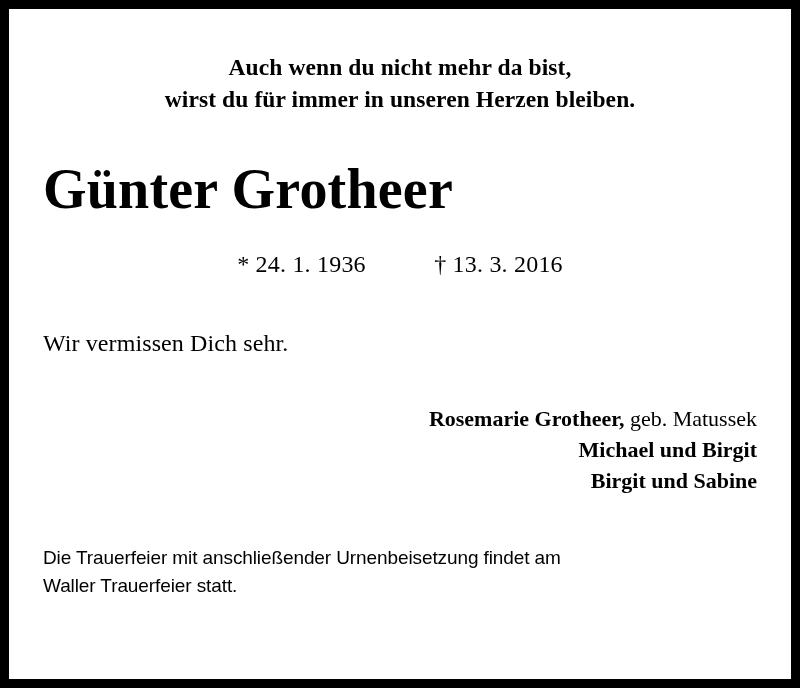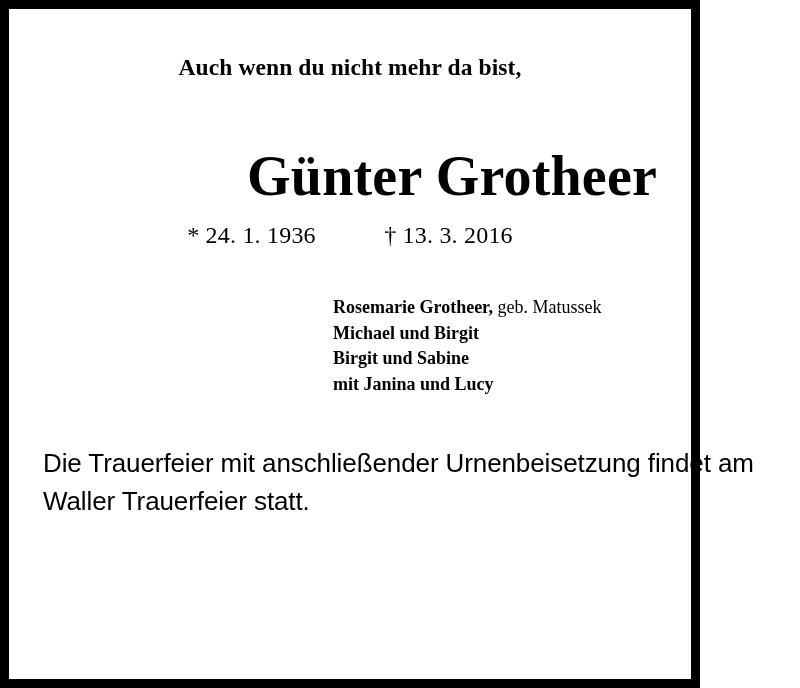--- a/index.html
+++ b/index.html
@@ -10,21 +10,21 @@
   body {
     width: 800px;
     height: 688px;
     font-family: "Liberation Serif", serif;
     color: #000000;
     overflow: hidden;
   }
   .obituary {
     position: relative;
     box-sizing: border-box;
-    width: 700px;
+    width: 800px;
     height: 688px;
     border-top: 9px solid #000000;
     border-bottom: 9px solid #000000;
     border-left: 9px solid #000000;
     border-right: 9px solid #000000;
     background: #ffffff;
     padding: 36px 34px 10px 34px;
   }
   .verse {
     text-align: center;
@@ -33,97 +33,96 @@
     font-size: 23.5px;
     line-height: 1.38;
     letter-spacing: 0.1px;
     margin-top: 6px;
   }
   .verse .line {
     display: block;
     white-space: nowrap;
   }
   .name {
-    text-align: right;
+    text-align: left;
     font-family: "Liberation Serif", serif;
     font-weight: 700;
     font-size: 56px;
     line-height: 1.05;
     letter-spacing: 0.2px;
-    margin-top: 64px;
+    margin-top: 44px;
   }
   .dates {
     text-align: center;
     font-family: "Liberation Serif", serif;
     font-size: 24px;
-    margin-top: 16px;
+    margin-top: 32px;
     letter-spacing: 0.2px;
   }
   .dates .birth { display: inline-block; }
   .dates .gap { display: inline-block; width: 56px; }
   .dates .death { display: inline-block; }
   .missing {
     font-family: "Liberation Serif", serif;
     font-size: 24px;
     margin-top: 52px;
     text-align: left;
     letter-spacing: 0.1px;
   }
   .family {
     margin-top: 46px;
     margin-left: 290px;
     font-family: "Liberation Serif", serif;
-    font-size: 18px;
+    font-size: 22px;
     line-height: 1.42;
-    text-align: left;
+    text-align: right;
   }
   .family .fam-line { display: block; white-space: nowrap; }
   .family .bold { font-weight: 700; }
   .family .reg { font-weight: 400; }
   .ceremony {
     margin-top: 48px;
     font-family: "Liberation Sans", sans-serif;
-    font-size: 26px;
+    font-size: 19px;
     line-height: 1.45;
     text-align: left;
     letter-spacing: -0.1px;
   }
   .ceremony .line { display: block; white-space: nowrap; }
 </style>
 </head>
 <body>
 
 <div class="obituary">
 
   <div class="verse">
     <span class="line">Auch wenn du nicht mehr da bist,</span>
+    <span class="line">wirst du für immer in unseren Herzen bleiben.</span>
   </div>
 
   <div class="name">Günter Grotheer</div>
 
   <div class="dates">
     <span class="birth">* 24. 1. 1936</span>
     <span class="gap"></span>
     <span class="death">† 13. 3. 2016</span>
   </div>
 
+  <div class="missing">Wir vermissen Dich sehr.</div>
 
   <div class="family">
     <span class="fam-line">
       <span class="bold">Rosemarie Grotheer,</span><span class="reg"> geb. Matussek</span>
     </span>
     <span class="fam-line">
       <span class="bold">Michael und Birgit</span><span class="reg"></span>
     </span>
     <span class="fam-line">
       <span class="bold">Birgit und Sabine</span><span class="reg"></span>
     </span>
-    <span class="fam-line">
-      <span class="bold">mit Janina und Lucy</span><span class="reg"></span>
-    </span>
   </div>
 
   <div class="ceremony">
     <span class="line">Die Trauerfeier mit anschließender Urnenbeisetzung findet am</span>
     <span class="line">Waller Trauerfeier statt.</span>
   </div>
 
 </div>
 
 </body></html>

